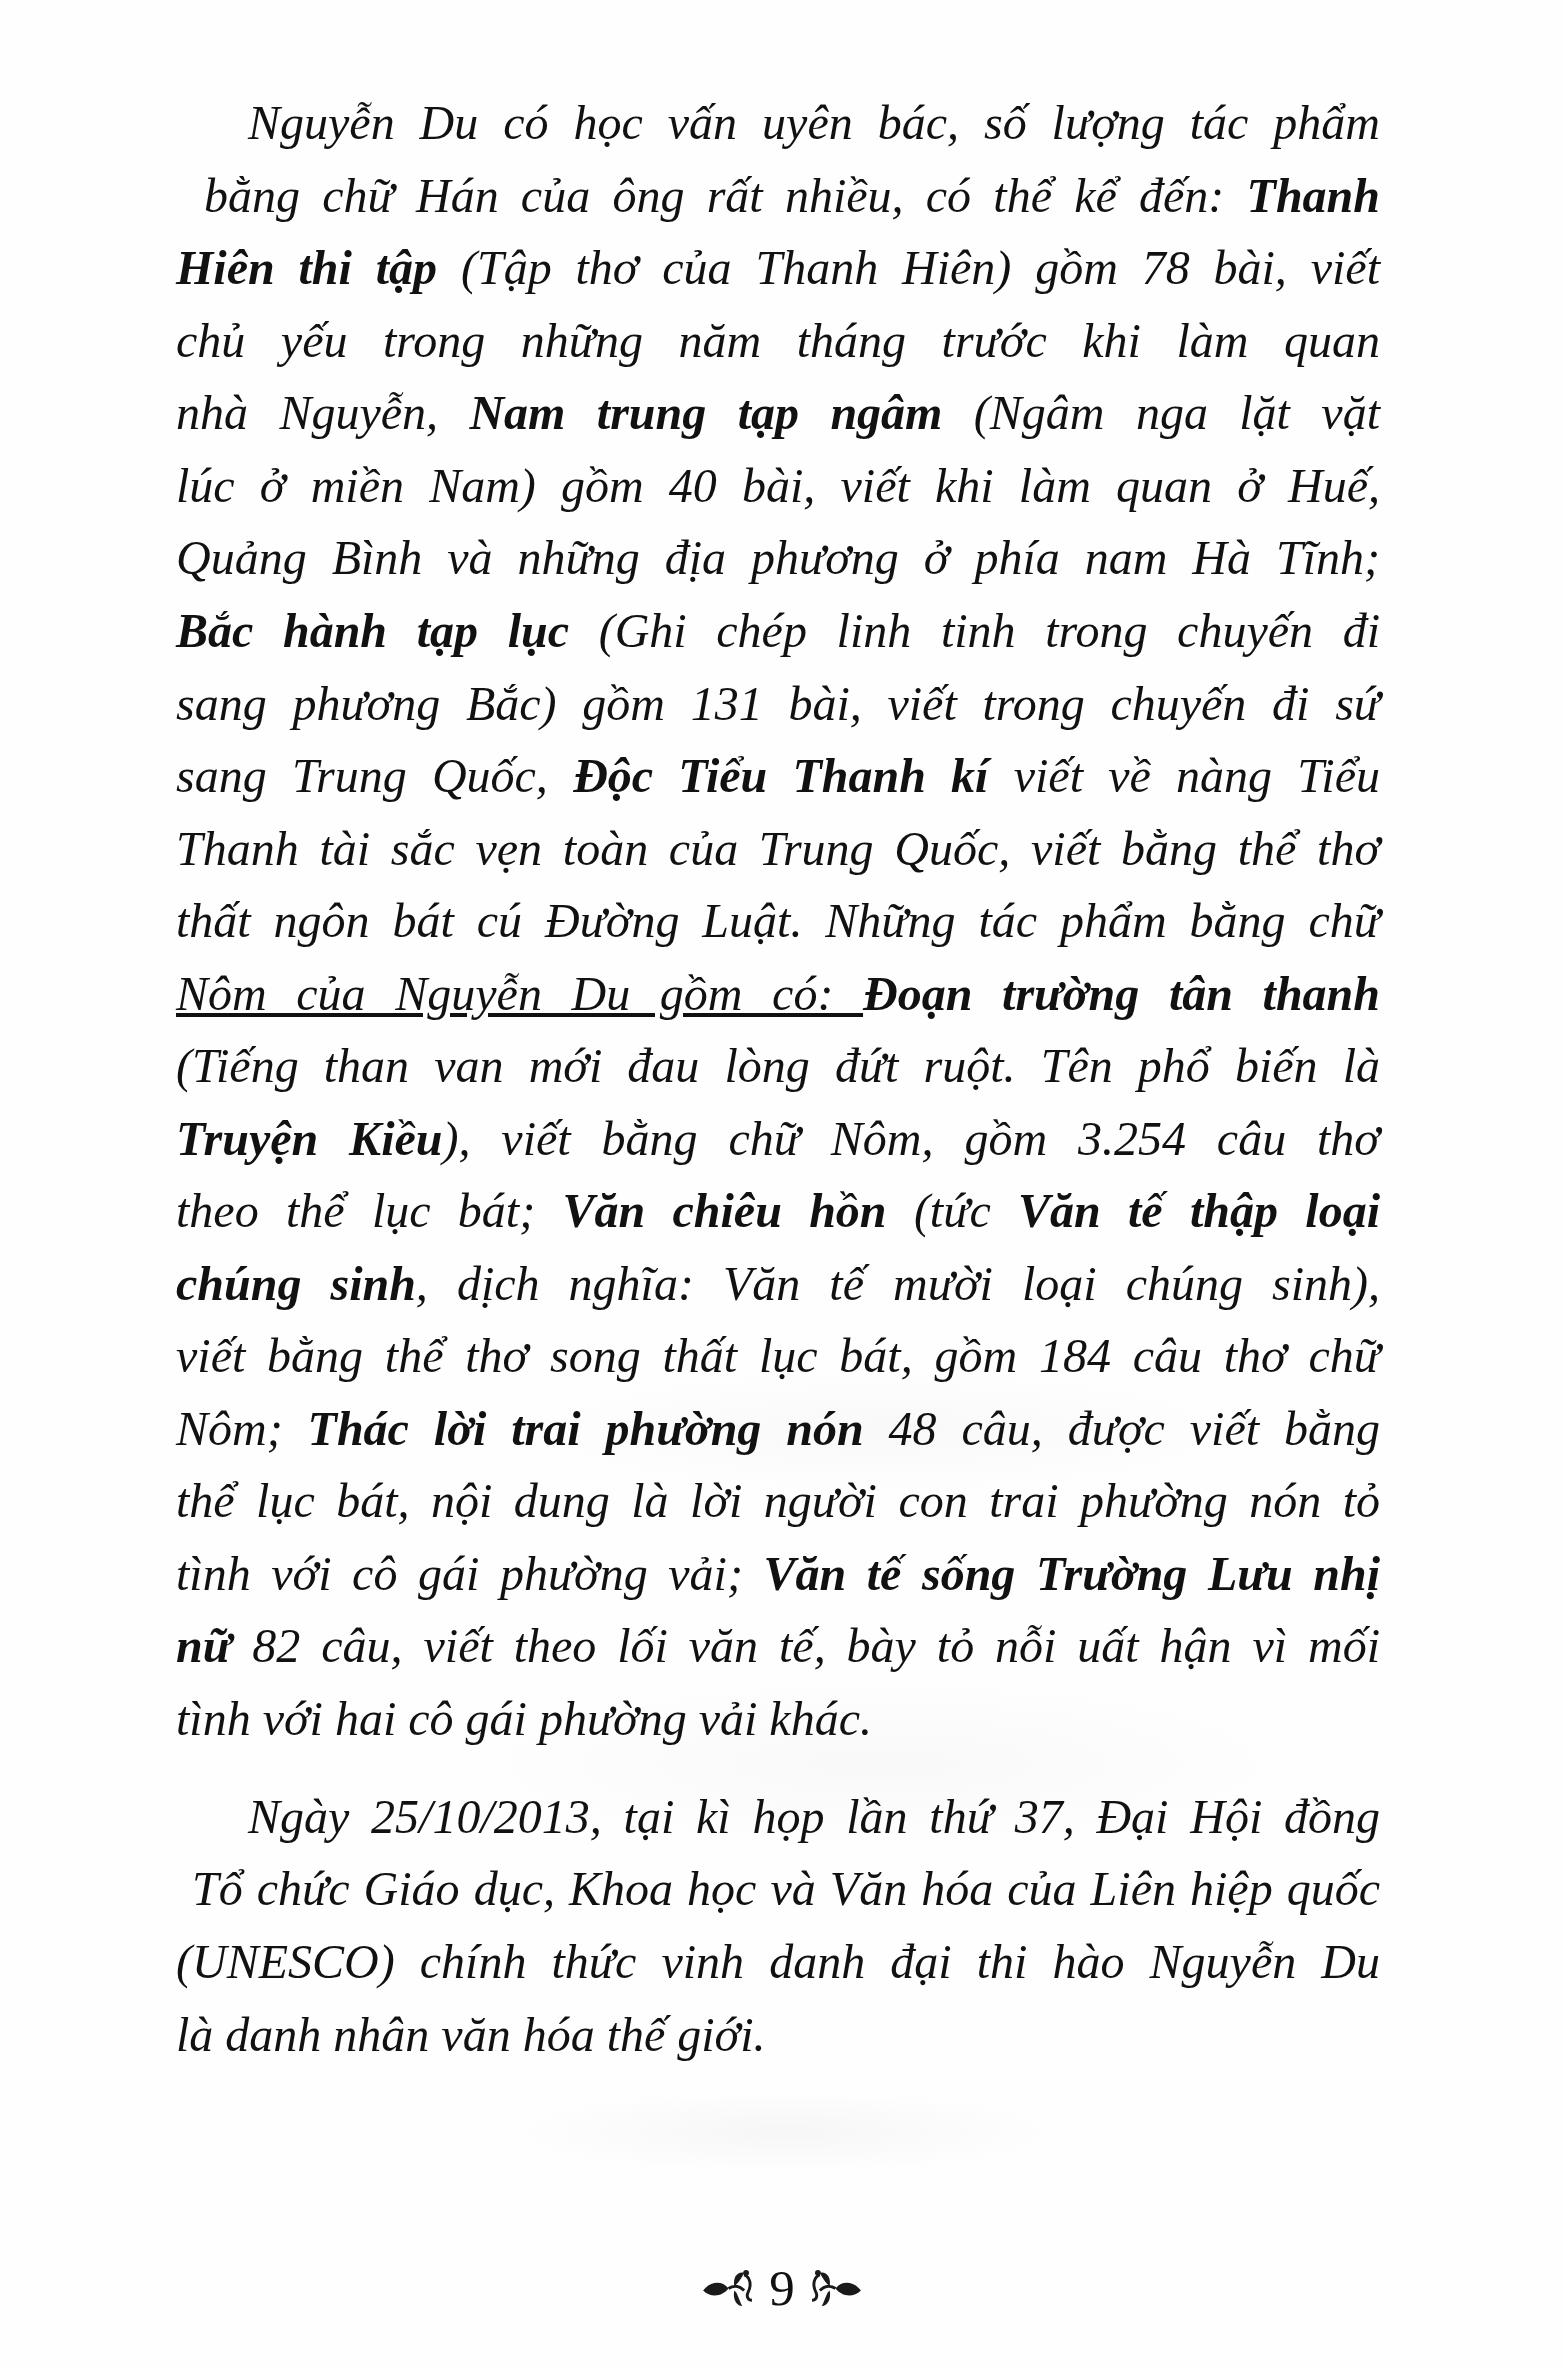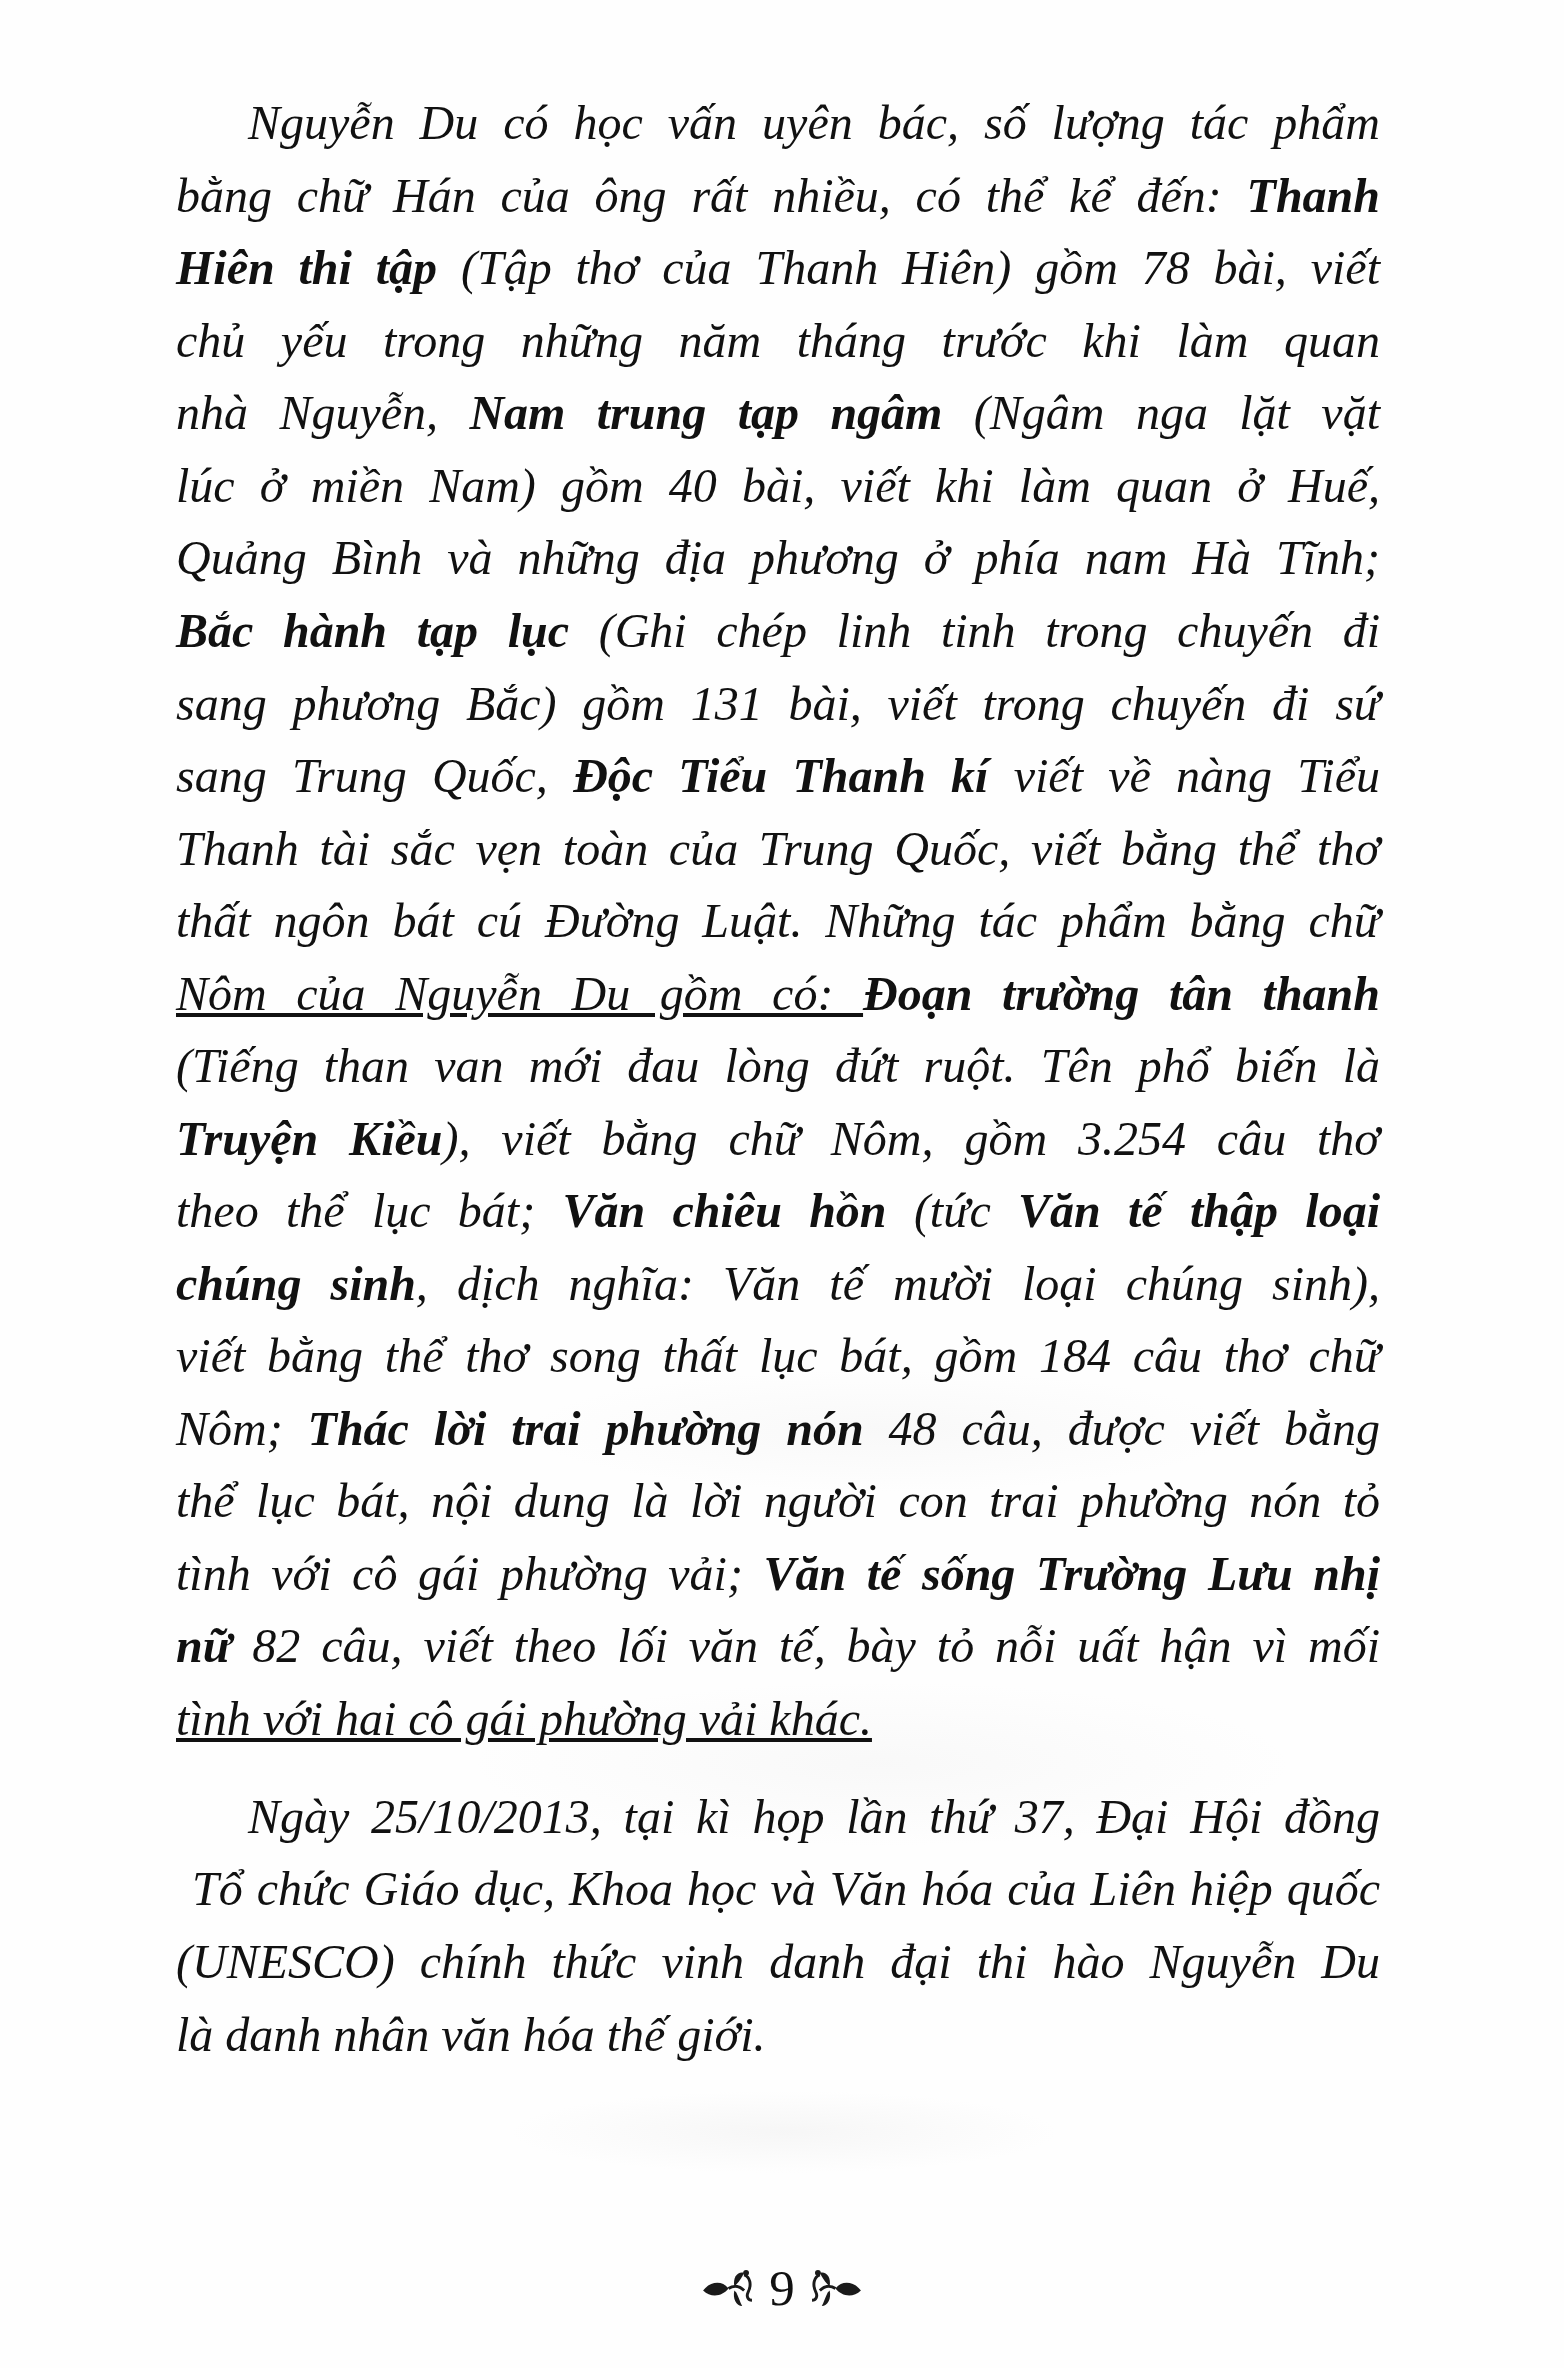--- a/index.html
+++ b/index.html
@@ -75,42 +75,42 @@
   }
   .ornament svg { display: block; }
 </style>
 </head>
 <body>
 
 <div class="page">
   <div class="text-block" id="text-block">
       <div>
         <div class="line indent" style="top: 86px;"><span style="white-space: pre;">Nguyễn Du có học vấn uyên bác, số lượng tác phẩm</span></div>
-        <div class="line" style="top: 159px;"><span style="white-space: pre;">bằng chữ Hán của ông rất nhiều, có thể kể đến: </span><span class="b" style="white-space: pre;">Thanh</span></div>
+        <div class="line" style="top: 159px;"><span style="white-space: pre; margin-left: 28px;">bằng chữ Hán của ông rất nhiều, có thể kể đến: </span><span class="b" style="white-space: pre;">Thanh</span></div>
         <div class="line" style="top: 231px; letter-spacing: 0px;"><span class="b" style="white-space: pre;">Hiên thi tập</span><span style="white-space: pre;"> (Tập thơ của Thanh Hiên) gồm 78 bài, viết</span></div>
         <div class="line" style="top: 304px;"><span style="white-space: pre;">chủ yếu trong những năm tháng trước khi làm quan</span></div>
         <div class="line" style="top: 376px;"><span style="white-space: pre;">nhà Nguyễn, </span><span class="b" style="white-space: pre;">Nam trung tạp ngâm</span><span style="white-space: pre;"> (Ngâm nga lặt vặt</span></div>
         <div class="line" style="top: 449px;"><span style="white-space: pre;">lúc ở miền Nam) gồm 40 bài, viết khi làm quan ở Huế,</span></div>
         <div class="line" style="top: 521px;"><span style="white-space: pre; font-family: Liberation Serif, serif;">Quảng Bình và những địa phương ở phía nam Hà Tĩnh;</span></div>
         <div class="line" style="top: 594px;"><span class="b" style="white-space: pre;">Bắc hành tạp lục</span><span style="white-space: pre;"> (Ghi chép linh tinh trong chuyến đi</span></div>
         <div class="line" style="top: 667px;"><span style="white-space: pre;">sang phương Bắc) gồm 131 bài, viết trong chuyến đi sứ</span></div>
         <div class="line" style="top: 739px;"><span style="white-space: pre;">sang Trung Quốc, </span><span class="b" style="white-space: pre;">Độc Tiểu Thanh kí</span><span style="white-space: pre;"> viết về nàng Tiểu</span></div>
         <div class="line" style="top: 812px;"><span style="white-space: pre;">Thanh tài sắc vẹn toàn của Trung Quốc, viết bằng thể thơ</span></div>
         <div class="line" style="top: 884px;"><span style="white-space: pre;">thất ngôn bát cú Đường Luật. Những tác phẩm bằng chữ</span></div>
         <div class="line" style="top: 957px;"><span style="white-space: pre; text-decoration: underline;">Nôm của Nguyễn Du gồm có: </span><span class="b" style="white-space: pre;">Đoạn trường tân thanh</span></div>
         <div class="line" style="top: 1029px;"><span style="white-space: pre;">(Tiếng than van mới đau lòng đứt ruột. Tên phổ biến là</span></div>
         <div class="line" style="top: 1102px; letter-spacing: 0px;"><span class="b" style="white-space: pre;">Truyện Kiều</span><span style="white-space: pre;">), viết bằng chữ Nôm, gồm 3.254 câu thơ</span></div>
         <div class="line" style="top: 1174px; letter-spacing: 0px;"><span style="white-space: pre;">theo thể lục bát; </span><span class="b" style="white-space: pre;">Văn chiêu hồn</span><span style="white-space: pre;"> (tức </span><span class="b" style="white-space: pre;">Văn tế thập loại</span></div>
         <div class="line" style="top: 1247px; word-spacing: 0px;"><span class="b" style="white-space: pre;">chúng sinh</span><span style="white-space: pre;">, dịch nghĩa: Văn tế mười loại chúng sinh),</span></div>
         <div class="line" style="top: 1319px;"><span style="white-space: pre;">viết bằng thể thơ song thất lục bát, gồm 184 câu thơ chữ</span></div>
         <div class="line" style="top: 1392px;"><span style="white-space: pre;">Nôm; </span><span class="b" style="white-space: pre;">Thác lời trai phường nón</span><span style="white-space: pre;"> 48 câu, được viết bằng</span></div>
         <div class="line" style="top: 1464px;"><span style="white-space: pre;">thể lục bát, nội dung là lời người con trai phường nón tỏ</span></div>
         <div class="line" style="top: 1537px;"><span style="white-space: pre;">tình với cô gái phường vải; </span><span class="b" style="white-space: pre;">Văn tế sống Trường Lưu nhị</span></div>
         <div class="line" style="top: 1609px;"><span class="b" style="white-space: pre;">nữ</span><span style="white-space: pre;"> 82 câu, viết theo lối văn tế, bày tỏ nỗi uất hận vì mối</span></div>
-        <div class="line last" style="top: 1682px;"><span style="white-space: pre; text-decoration: underline;">tình với hai cô gái phường vải khác.</span></div>
+        <div class="line last" style="top: 1682px;"><span style="white-space: pre;">tình với hai cô gái phường vải khác.</span></div>
       </div>
       <div>
         <div class="line indent" style="top: 1780px;"><span style="white-space: pre;">Ngày 25/10/2013, tại kì họp lần thứ 37, Đại Hội đồng</span></div>
         <div class="line" style="top: 1852px;"><span style="white-space: pre; margin-left: 16px;">Tổ chức Giáo dục, Khoa học và Văn hóa của Liên hiệp quốc</span></div>
         <div class="line" style="top: 1925px;"><span style="white-space: pre;">(UNESCO) chính thức vinh danh đại thi hào Nguyễn Du</span></div>
         <div class="line last" style="top: 1998px;"><span style="white-space: pre;">là danh nhân văn hóa thế giới.</span></div>
       </div>
     </div>
 
   <div class="footer">

